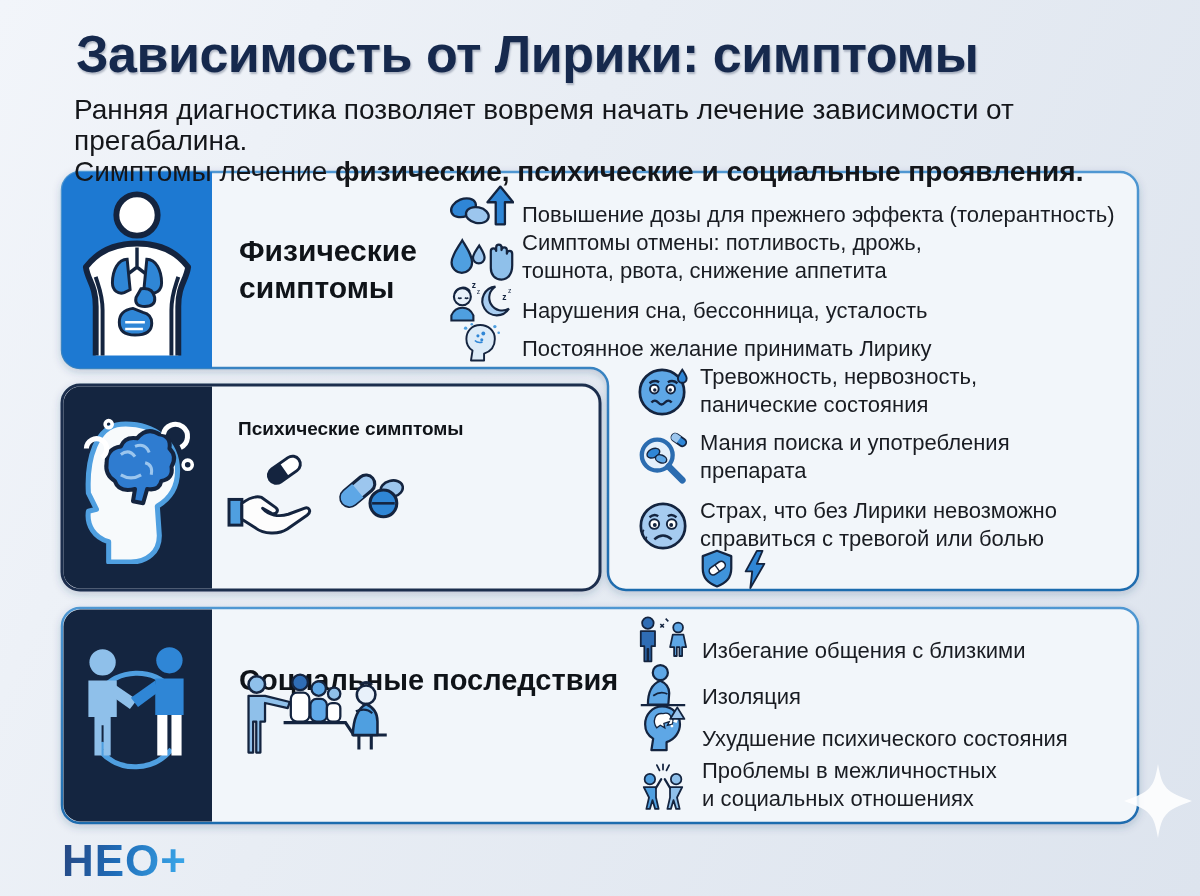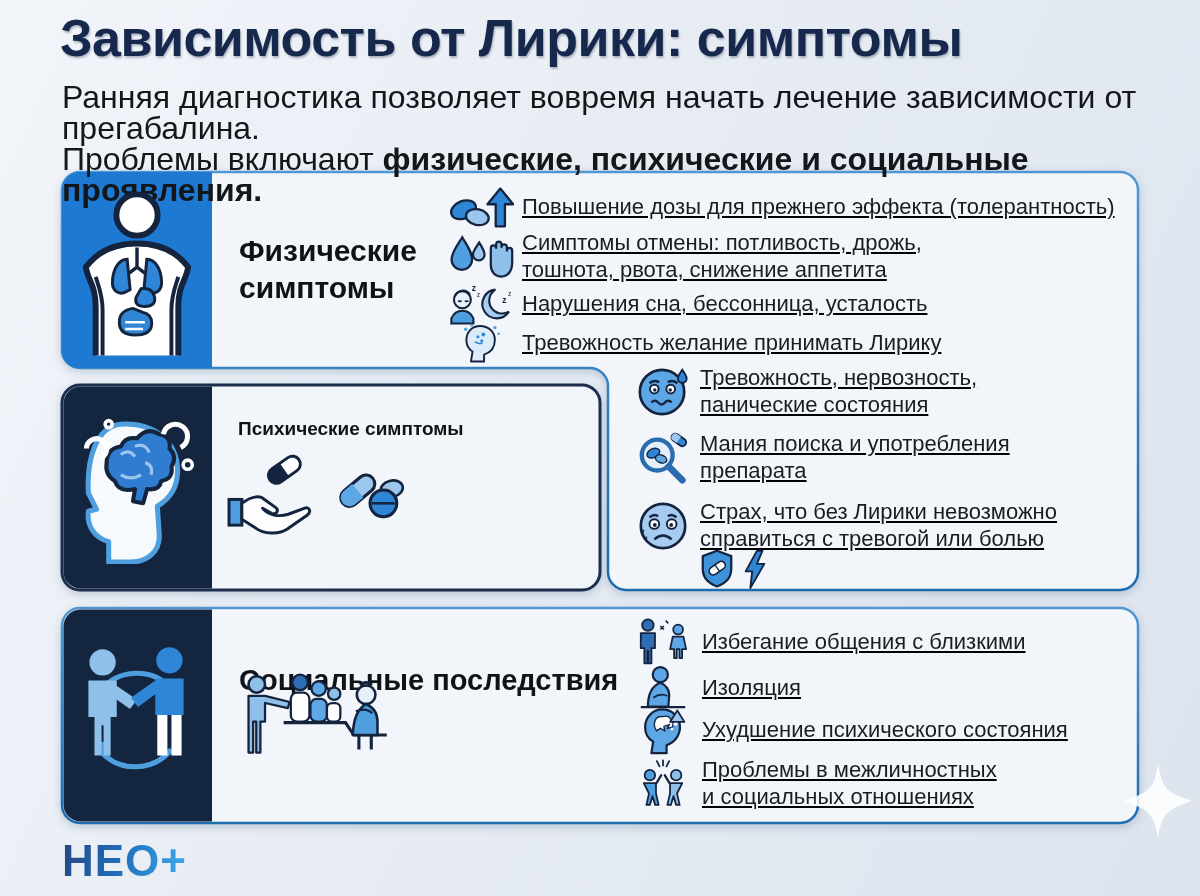--- a/index.html
+++ b/index.html
@@ -1,29 +1,29 @@
 <!DOCTYPE html>
 <html><head>
 <meta charset="utf-8">
 <style>
   html,body{margin:0;padding:0;background:#c9d2de;}
   .page{position:relative;width:1200px;height:896px;overflow:hidden;
     background:linear-gradient(115deg,#f2f5fa 0%,#e8edf4 40%,#dde4ee 100%);
     font-family:"Liberation Sans","DejaVu Sans",sans-serif;}
-  .page-title{position:absolute;left:60px;top:8px;margin:0;font-size:52px;font-weight:800;
+  .page-title{position:absolute;left:60px;top:8px;margin:16px;font-size:52px;font-weight:800;
     color:#16294d;letter-spacing:-0.5px;text-shadow:1px 2px 2px rgba(15,30,60,.28);}
-  .subtitle{position:absolute;left:62px;top:82px;margin:0;font-size:32px;line-height:31px;color:#14161a;}
+  .subtitle{position:absolute;left:62px;top:82px;margin:12px;font-size:28px;line-height:31px;color:#14161a;}
   .subtitle .bold{font-weight:700;}
   .bg-svg{position:absolute;left:0;top:0;}
   .abs{position:absolute;}
   .sec-title{position:absolute;margin:8px;font-weight:800;color:#0f1318;}
   .s1-title{left:231px;top:224px;width:240px;font-size:30px;line-height:37px;}
   .s2-title{left:230px;top:410px;font-size:19px;}
   .s3-title{left:231px;top:656px;font-size:29px;}
-  .row{position:absolute;display:flex;align-items:center;text-decoration:underline;}
+  .row{position:absolute;display:flex;align-items:flex-end;}
   .row .ic{flex:none;display:flex;align-items:center;justify-content:center;}
   .sec1 .ic{width:66px;}
   .sec2 .ic{width:58px;}
   .sec3 .ic{width:62px;}
   .row .tx{font-size:22px;line-height:27.5px;color:#191c22;margin-left:8px;}
   .extra-icons{position:absolute;left:700px;top:549px;display:flex;gap:8px;align-items:center;}
   .logo{position:absolute;left:62px;top:836px;font-size:44px;font-weight:800;letter-spacing:1px;
     background:linear-gradient(105deg,#27457f 0%,#1f6cb8 45%,#38a3e6 90%);
     -webkit-background-clip:text;background-clip:text;color:transparent;}
   .sparkle{position:absolute;left:1120px;top:762px;}
@@ -47,21 +47,21 @@
     <rect filter="url(#ds)" x="62" y="385" width="538" height="205" rx="18" fill="#f2f6fa" stroke="#1c2e4e" stroke-width="3"></rect>
     <rect filter="url(#ds)" x="62" y="608" width="1076" height="215" rx="18" fill="#f2f6fa" stroke="url(#strk)" stroke-width="2.5"></rect>
     <path d="M80 172 H212 V368 H80 A18 18 0 0 1 62 350 V190 A18 18 0 0 1 80 172 Z" fill="#1d79d2"></path>
     <path d="M80 386.5 H212 V588.5 H80 A17 17 0 0 1 63.5 571.5 V403.5 A17 17 0 0 1 80 386.5 Z" fill="#142540"></path>
     <path d="M80 609.5 H212 V821.5 H80 A17 17 0 0 1 63.5 804.5 V626.5 A17 17 0 0 1 80 609.5 Z" fill="#142540"></path>
   </svg>
 
   <h1 class="page-title">Зависимость от Лирики: симптомы</h1>
   <p class="subtitle">
     <span>Ранняя диагностика позволяет вовремя начать лечение зависимости от прегабалина.</span><br>
-    <span>Проблемы включают </span><span class="bold">физические, психические и социальные проявления.</span>
+    <span>Симптомы лечение </span><span class="bold">физические, психические и социальные проявления.</span>
   </p>
 
   <svg class="abs" style="left:78px;top:190px" width="118" height="166" viewBox="0 0 120 168">
     <circle cx="60" cy="25" r="21" fill="#ffffff" stroke="#14243f" stroke-width="6"></circle>
     <path d="M18 168 V118 C18 96 10 92 8 78 C20 62 38 54 60 54 C82 54 100 62 112 78 C110 92 102 96 102 118 V168" fill="#ffffff" stroke="#14243f" stroke-width="6" stroke-linejoin="round"></path>
     <path d="M25 168 V122 C25 106 21 98 18 88" fill="none" stroke="#14243f" stroke-width="4"></path>
     <path d="M95 168 V122 C95 106 99 98 102 88" fill="none" stroke="#14243f" stroke-width="4"></path>
     <path d="M60 58 v20 m0 0 l-9 7 m9 -7 l9 7" fill="none" stroke="#14243f" stroke-width="3.5"></path>
     <path d="M50 70 c-9 0 -15 11 -15 24 c0 8 6 12 12 10 l6 -3 z" fill="#2f86d6" stroke="#14243f" stroke-width="3"></path>
     <path d="M70 70 c9 0 15 11 15 24 c0 8 -6 12 -12 10 l-6 -3 z" fill="#2f86d6" stroke="#14243f" stroke-width="3"></path>
@@ -122,21 +122,21 @@
         <circle cx="22" cy="18" r="2" fill="#2f86d6"></circle>
           <circle cx="29" cy="15" r="2.5" fill="#2f86d6"></circle>
           <circle cx="27" cy="23" r="2" fill="#2f86d6"></circle>
         <path d="M18 24 q4 4 10 2" stroke="#2f86d6" stroke-width="2" fill="none"></path>
         <circle cx="6" cy="8" r="2.2" fill="#4f9fe0"></circle>
           <circle cx="14" cy="3" r="1.7" fill="#4f9fe0"></circle>
         <circle cx="44" cy="6" r="2.2" fill="#4f9fe0"></circle>
           <circle cx="49" cy="14" r="1.7" fill="#4f9fe0"></circle>
       </svg>
       </span>
-    <span class="tx">Тревожность желание принимать Лирику</span>
+    <span class="tx">Постоянное желание принимать Лирику</span>
   </div>
 
   <svg class="abs" style="left:68px;top:412px" width="132" height="152" viewBox="0 0 130 150">
     <path d="M52 12 C86 10 108 30 108 58 C108 74 100 86 88 93 L90 122 C90 138 78 148 62 148 L40 148 L40 128 C26 124 18 112 20 98 L28 96 L20 80 C18 46 28 14 52 12 Z" fill="#f7fafc" stroke="#4f9fe0" stroke-width="5" stroke-linejoin="round"></path>
     <path d="M38 50 q0 -14 14 -16 q4 -10 16 -8 q10 -12 22 -4 q12 2 10 14 q8 8 2 18 q2 12 -10 14 q-2 10 -14 8 l-4 14 -10 -2 2 -12 q-16 4 -20 -8 q-10 -6 -8 -18 z" fill="#2f7cd0" stroke="#14243f" stroke-width="4" stroke-linejoin="round"></path>
     <path d="M52 42 q8 -6 14 2 M66 34 q10 -4 14 6 M52 62 q10 6 20 0 M76 50 q8 2 6 12" stroke="#9cc6ee" stroke-width="3" fill="none"></path>
     <path d="M18 36 a10 10 0 1 1 15 9" fill="none" stroke="#ffffff" stroke-width="5"></path>
     <path d="M94 22 a12 12 0 1 1 17 13" fill="none" stroke="#ffffff" stroke-width="5"></path>
     <circle cx="40" cy="12" r="3.5" fill="none" stroke="#ffffff" stroke-width="3.5"></circle>
     <circle cx="118" cy="52" r="4.5" fill="none" stroke="#ffffff" stroke-width="3.5"></circle>

